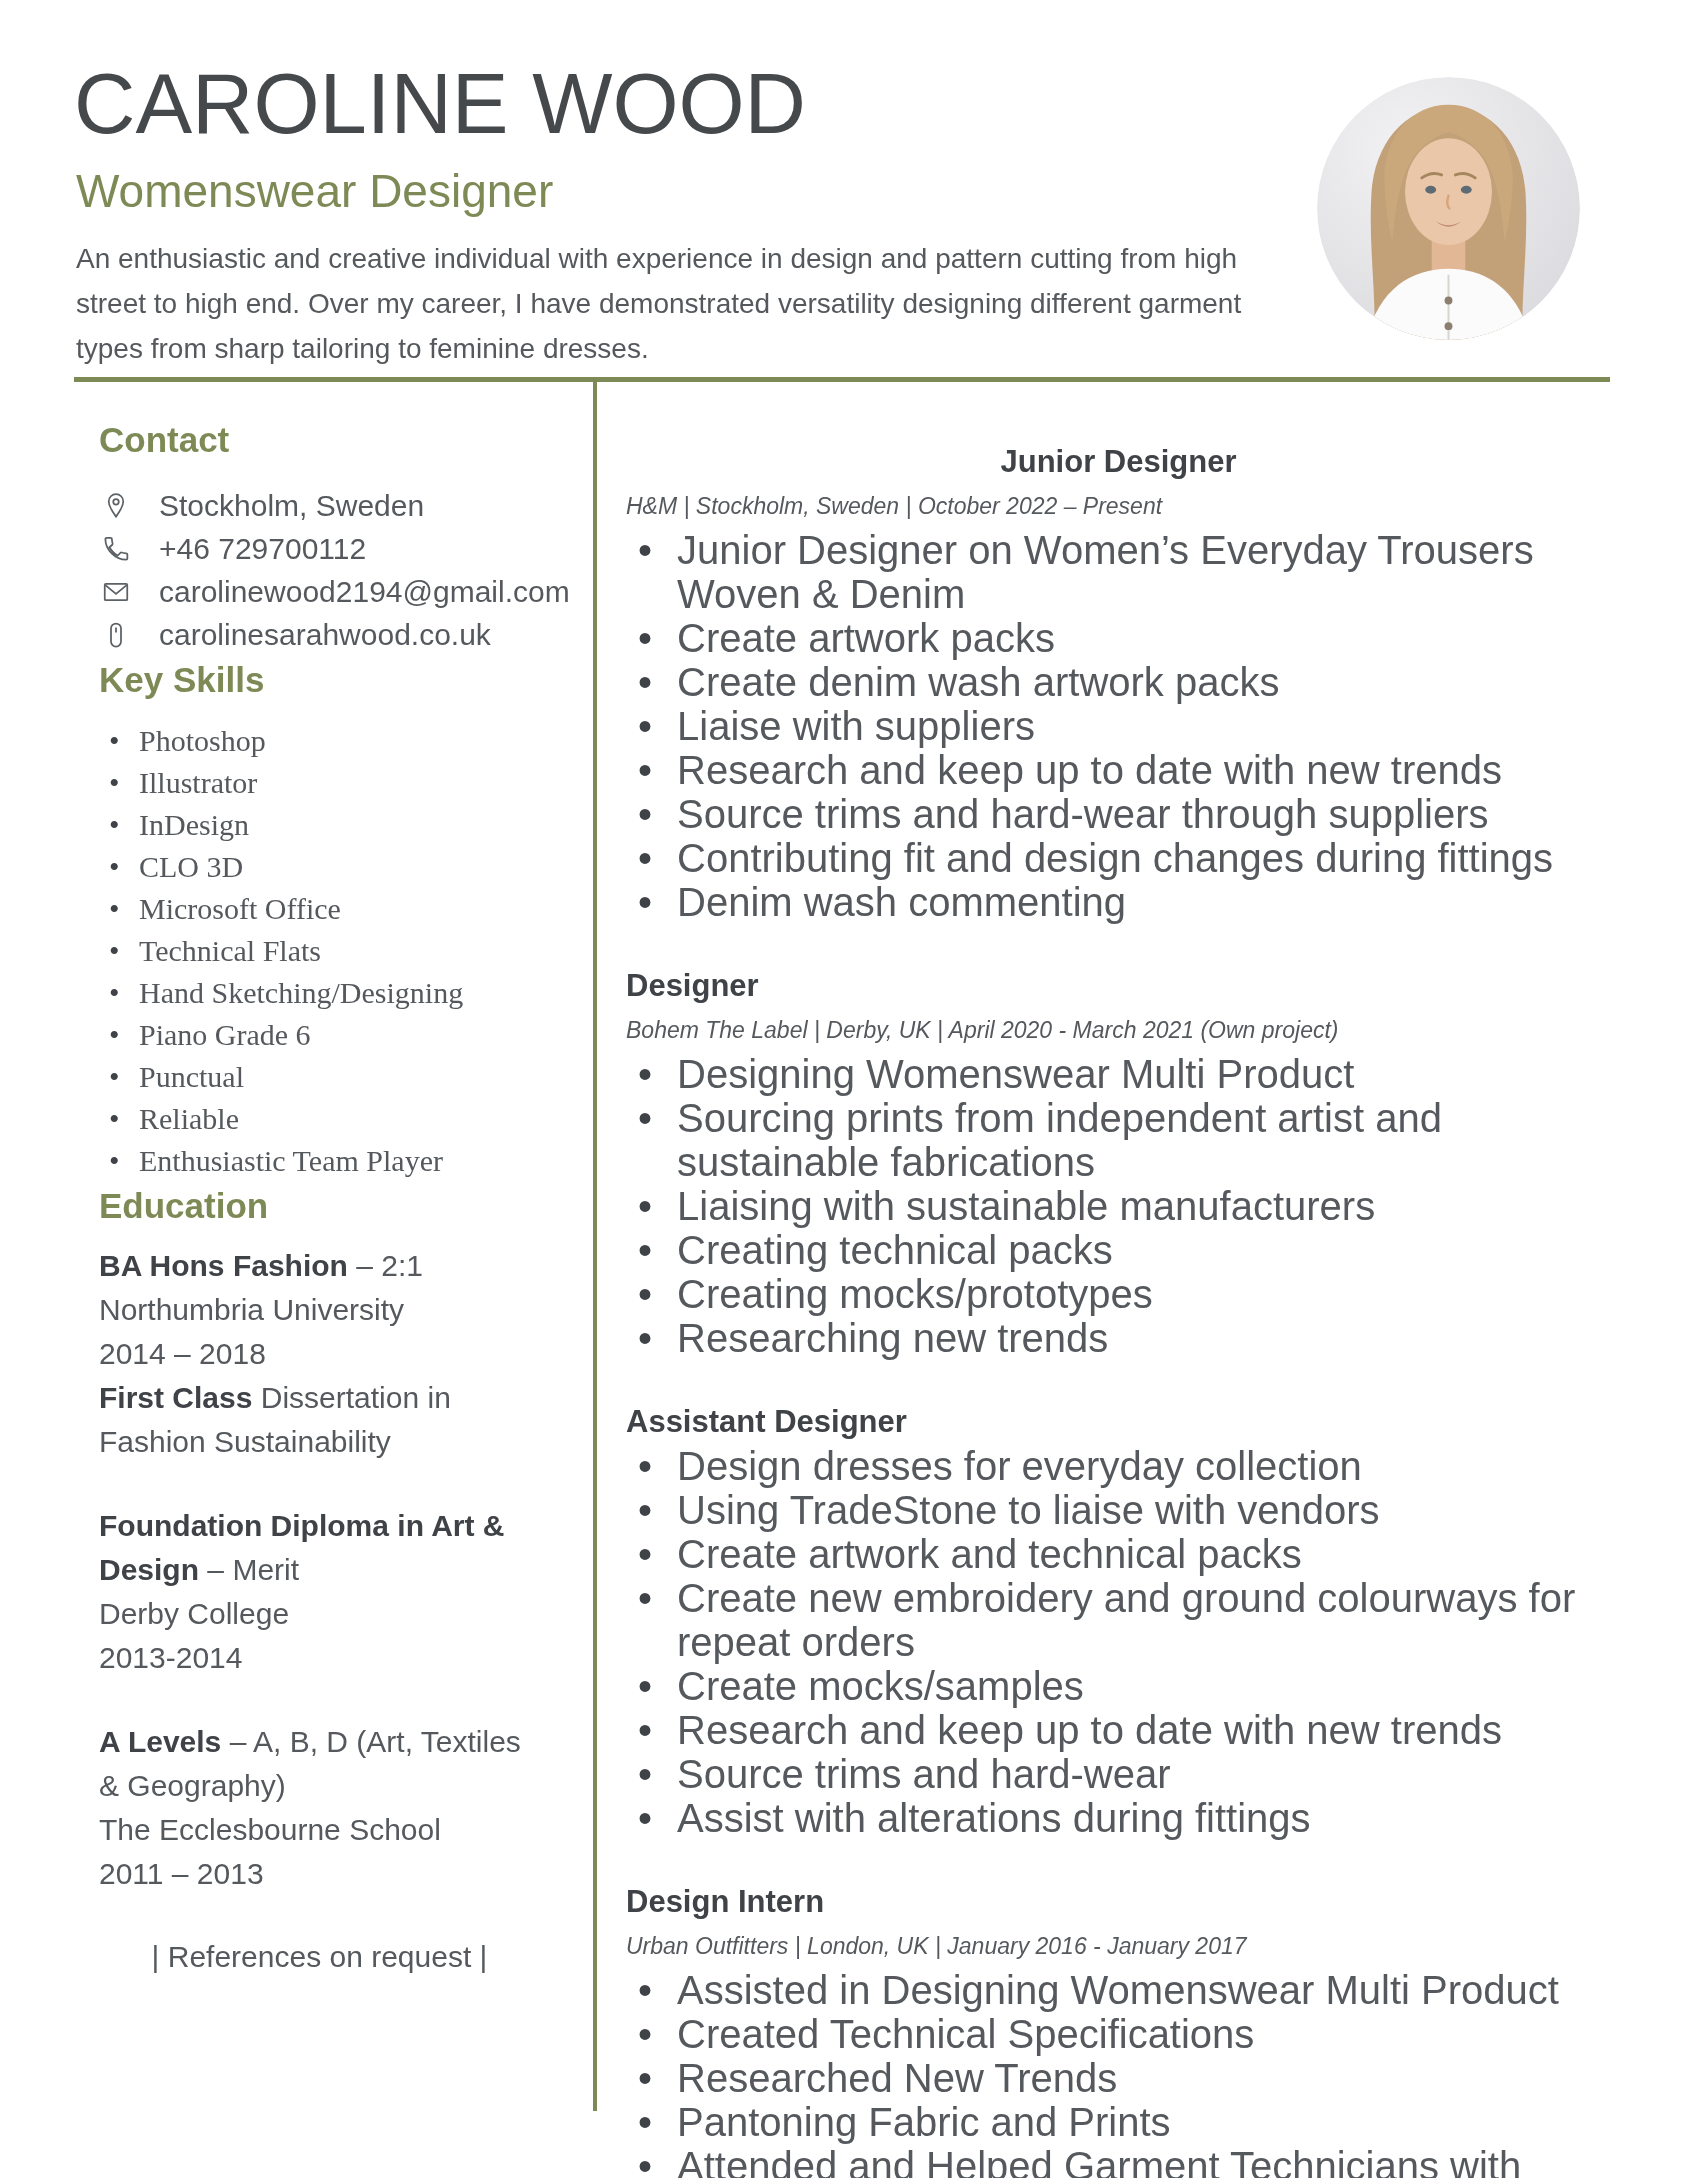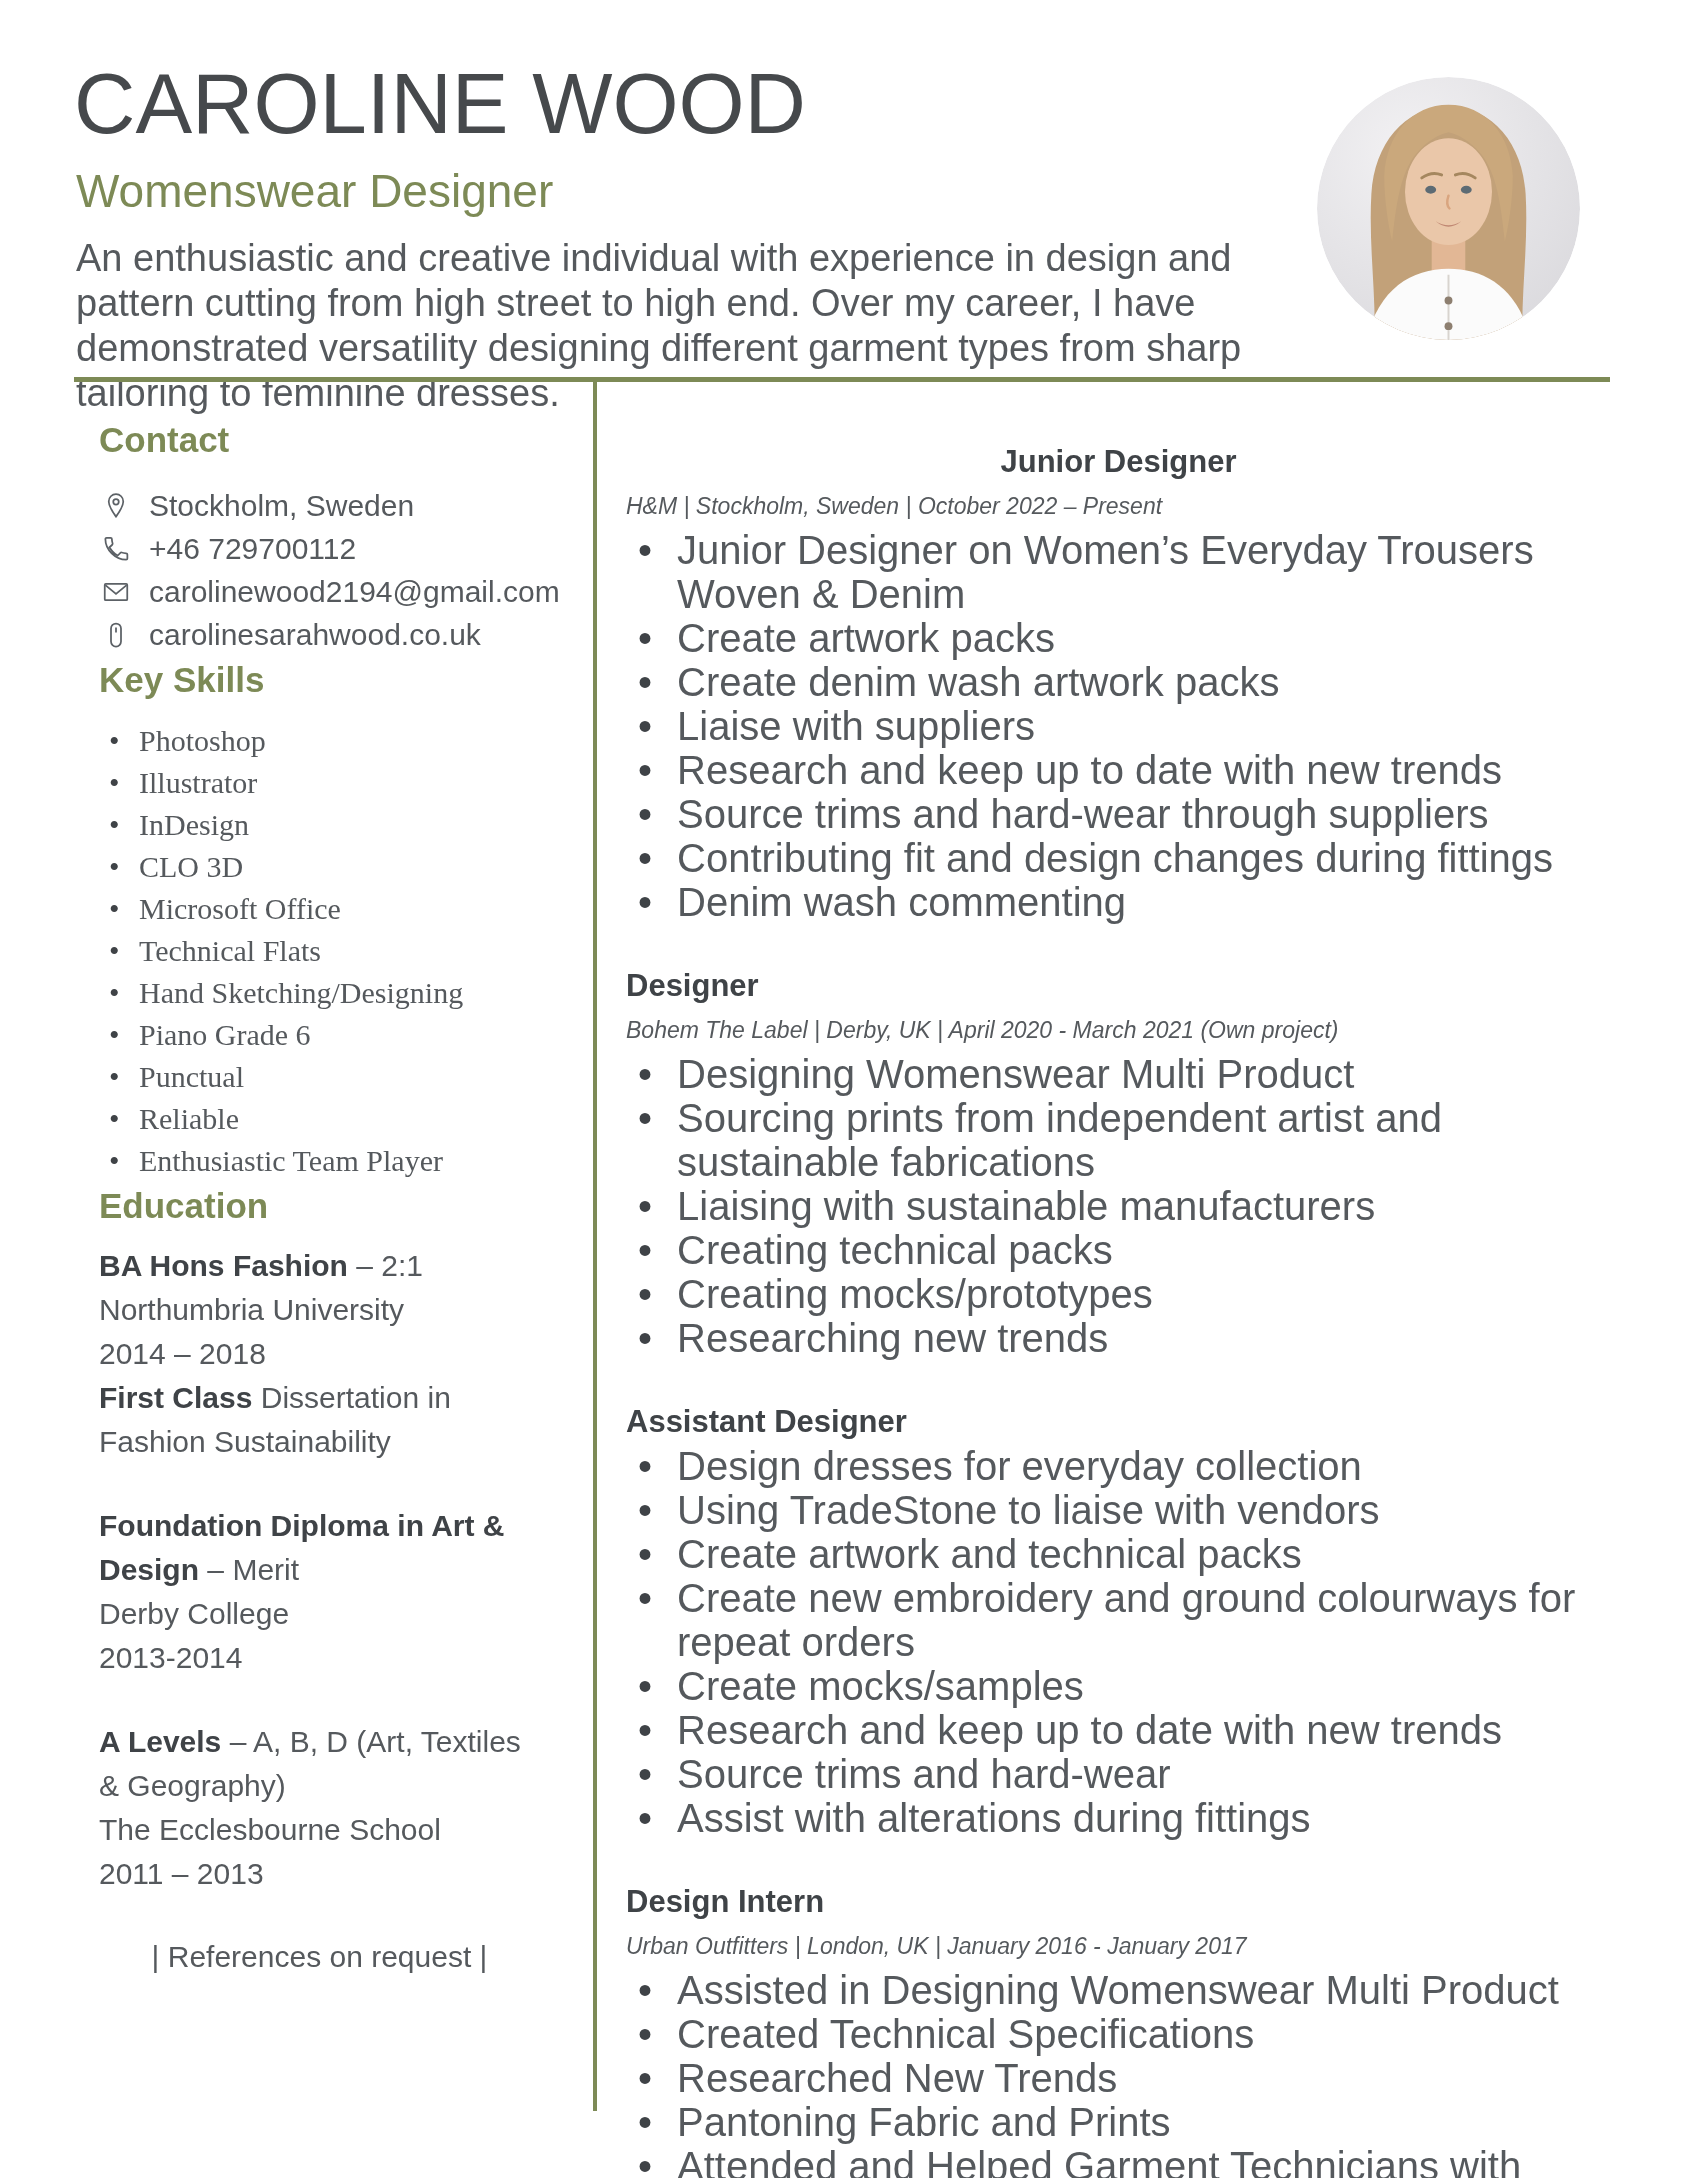--- a/index.html
+++ b/index.html
@@ -24,21 +24,21 @@
     position:absolute;left:74px;top:54px;margin:0;
     font-size:85px;line-height:99px;font-weight:400;
     color:var(--name);letter-spacing:0;white-space:nowrap;
   }
   .person-title{
     position:absolute;left:76px;top:164px;
     font-size:46px;line-height:55px;color:var(--accent);white-space:nowrap;
   }
   .summary{
     position:absolute;left:76px;top:236px;width:1178px;margin:0;
-    font-size:38px;line-height:45px;color:var(--text);
+    font-size:28px;line-height:45px;color:var(--text);
   }
   .photo{
     position:absolute;left:1317px;top:77px;width:263px;height:263px;
     border-radius:50%;overflow:hidden;
   }
 
   
   .h-divider{position:absolute;left:74px;top:377px;width:1536px;height:5px;background:var(--accent);}
   .v-divider{position:absolute;left:593px;top:377px;width:4px;height:1734px;background:var(--accent);}
 
@@ -46,21 +46,21 @@
   .left-col{position:absolute;left:99px;top:416px;width:441px;}
   .right-col{position:absolute;left:626px;top:424px;width:985px;}
 
   h2.section-heading{
     margin:0;font-size:35px;line-height:48px;font-weight:700;color:var(--accent);
   }
   .mt-section{margin-top:46px;}
 
   
   ul.contact-list{list-style:none;margin:20px 0 0;padding:0;}
-  ul.contact-list li{display:flex;align-items:center;height:43px;gap:16px;font-size:30px;}
+  ul.contact-list li{display:flex;align-items:center;height:43px;gap:26px;font-size:30px;}
   .icon-box{width:34px;height:34px;flex:0 0 34px;display:flex;align-items:center;justify-content:center;}
   .icon-box svg{display:block;}
 
   
   ul.skills-list{list-style:none;margin:16px 0 0;padding:0;font-family:Liberation Serif, serif;}
   ul.skills-list li{position:relative;padding-left:40px;font-size:30px;line-height:42px;}
   ul.skills-list li::before{content:"\2022";position:absolute;left:10px;top:0;color:var(--strong);}
 
   
   .education-list{margin-top:14px;font-size:30px;line-height:44px;}

